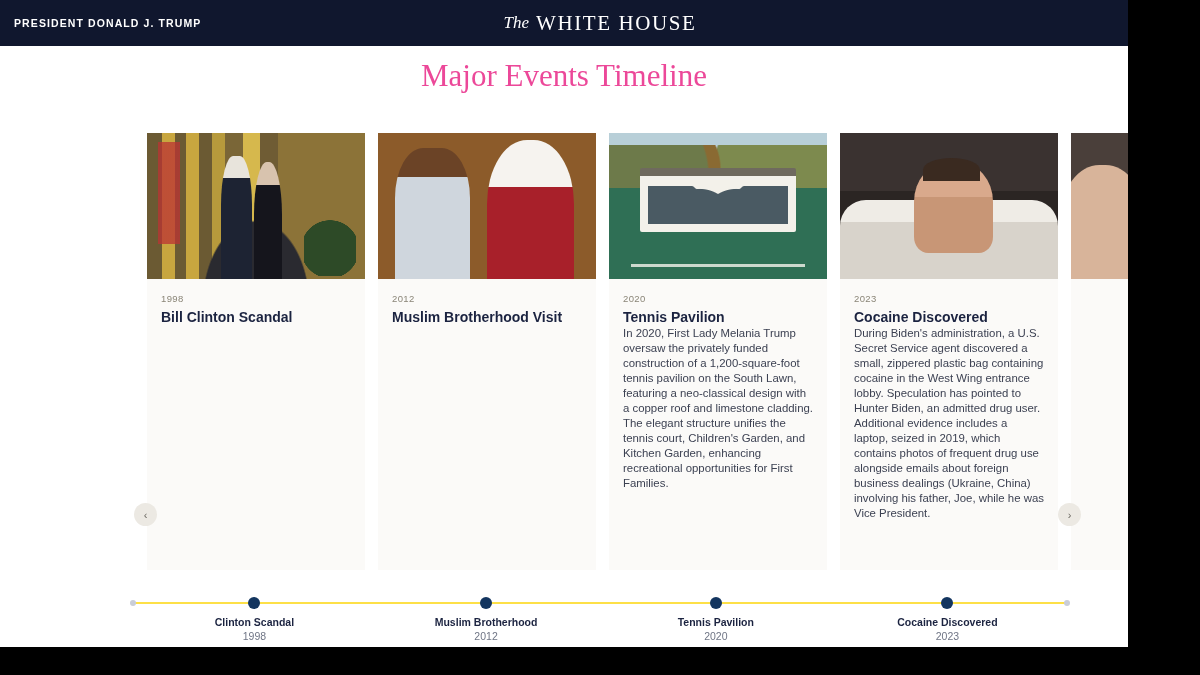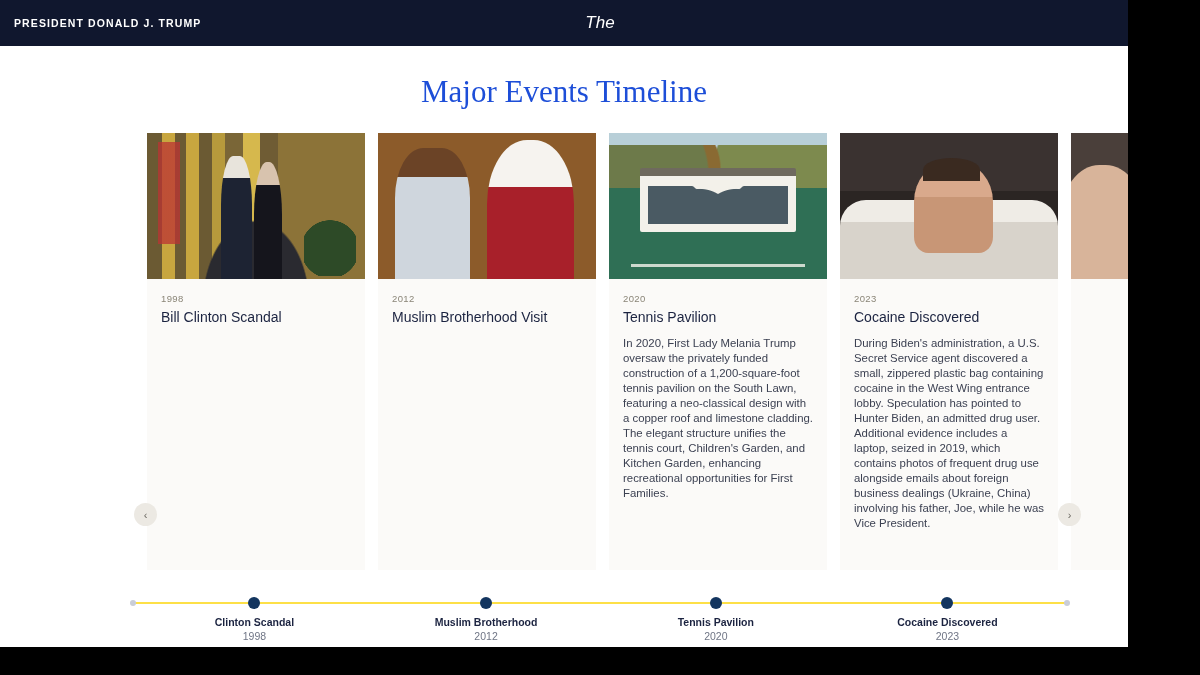--- a/index.html
+++ b/index.html
@@ -45,21 +45,21 @@
     position: absolute;
     left: 0; right: 0;
     top: 0; bottom: 0;
     display: flex;
     align-items: center;
     justify-content: center;
     gap: 7px;
     pointer-events: none;
   }
   .brand .the {
-    font-family: Liberation Sans, sans-serif;
+    font-family: Liberation Serif, serif;
     font-style: italic;
     color: #ffffff;
     font-size: 17px;
   }
   .brand .wh {
     font-family: "Liberation Serif", serif;
     color: #ffffff;
     font-size: 21px;
     letter-spacing: 1.6px;
   }
@@ -97,23 +97,22 @@
   .watermark .w2 { font-size: 26px; letter-spacing: 2px; color: #e2e2e2; margin-top: 2px; }
 
   
   .page-title {
     position: absolute;
     top: 46px;
     left: 0; right: 0;
     text-align: center;
     font-family: "Liberation Serif", serif;
     font-size: 31px;
-    color: #1d4ed8;
+    color: #ec4899;
     padding-top: 12px;
-    margin-top: 16px;
   }
 
   
   .carousel {
     position: absolute;
     top: 133px;
     left: 0;
     width: 1200px;
     height: 443px;
     overflow: hidden;
@@ -140,23 +139,22 @@
   }
   .card .body { padding: 14px 14px 0 14px; }
   .card .year {
     font-size: 9.5px;
     color: #8a8577;
     letter-spacing: 0.4px;
     margin-bottom: 5px;
   }
   .card .title {
     font-size: 14px;
-    font-weight: normal;
+    font-weight: bold;
     color: #1b2340;
-    margin-bottom: 10px;
     line-height: 1.2;
   }
   .card .desc {
     font-size: 11.4px;
     line-height: 1.32;
     color: #3c4152;
   }
 
   
   .ph-clinton {
@@ -377,20 +375,21 @@
 <body>
 
 <div class="screen">
 
   <div class="topbar">
     <div class="topbar-left">
       <span class="label">PRESIDENT DONALD J. TRUMP</span>
     </div>
     <div class="brand">
       <span class="the">The</span>
+      <span class="wh">WHITE HOUSE</span>
     </div>
     <div class="search-btn">
       <span>
         <svg width="17" height="17" viewBox="0 0 17 17" fill="none" stroke="#ffffff" stroke-width="1.6">
           <circle cx="7" cy="7" r="5"></circle>
           <line x1="11" y1="11" x2="16" y2="16"></line>
         </svg>
       </span>
     </div>
   </div>

